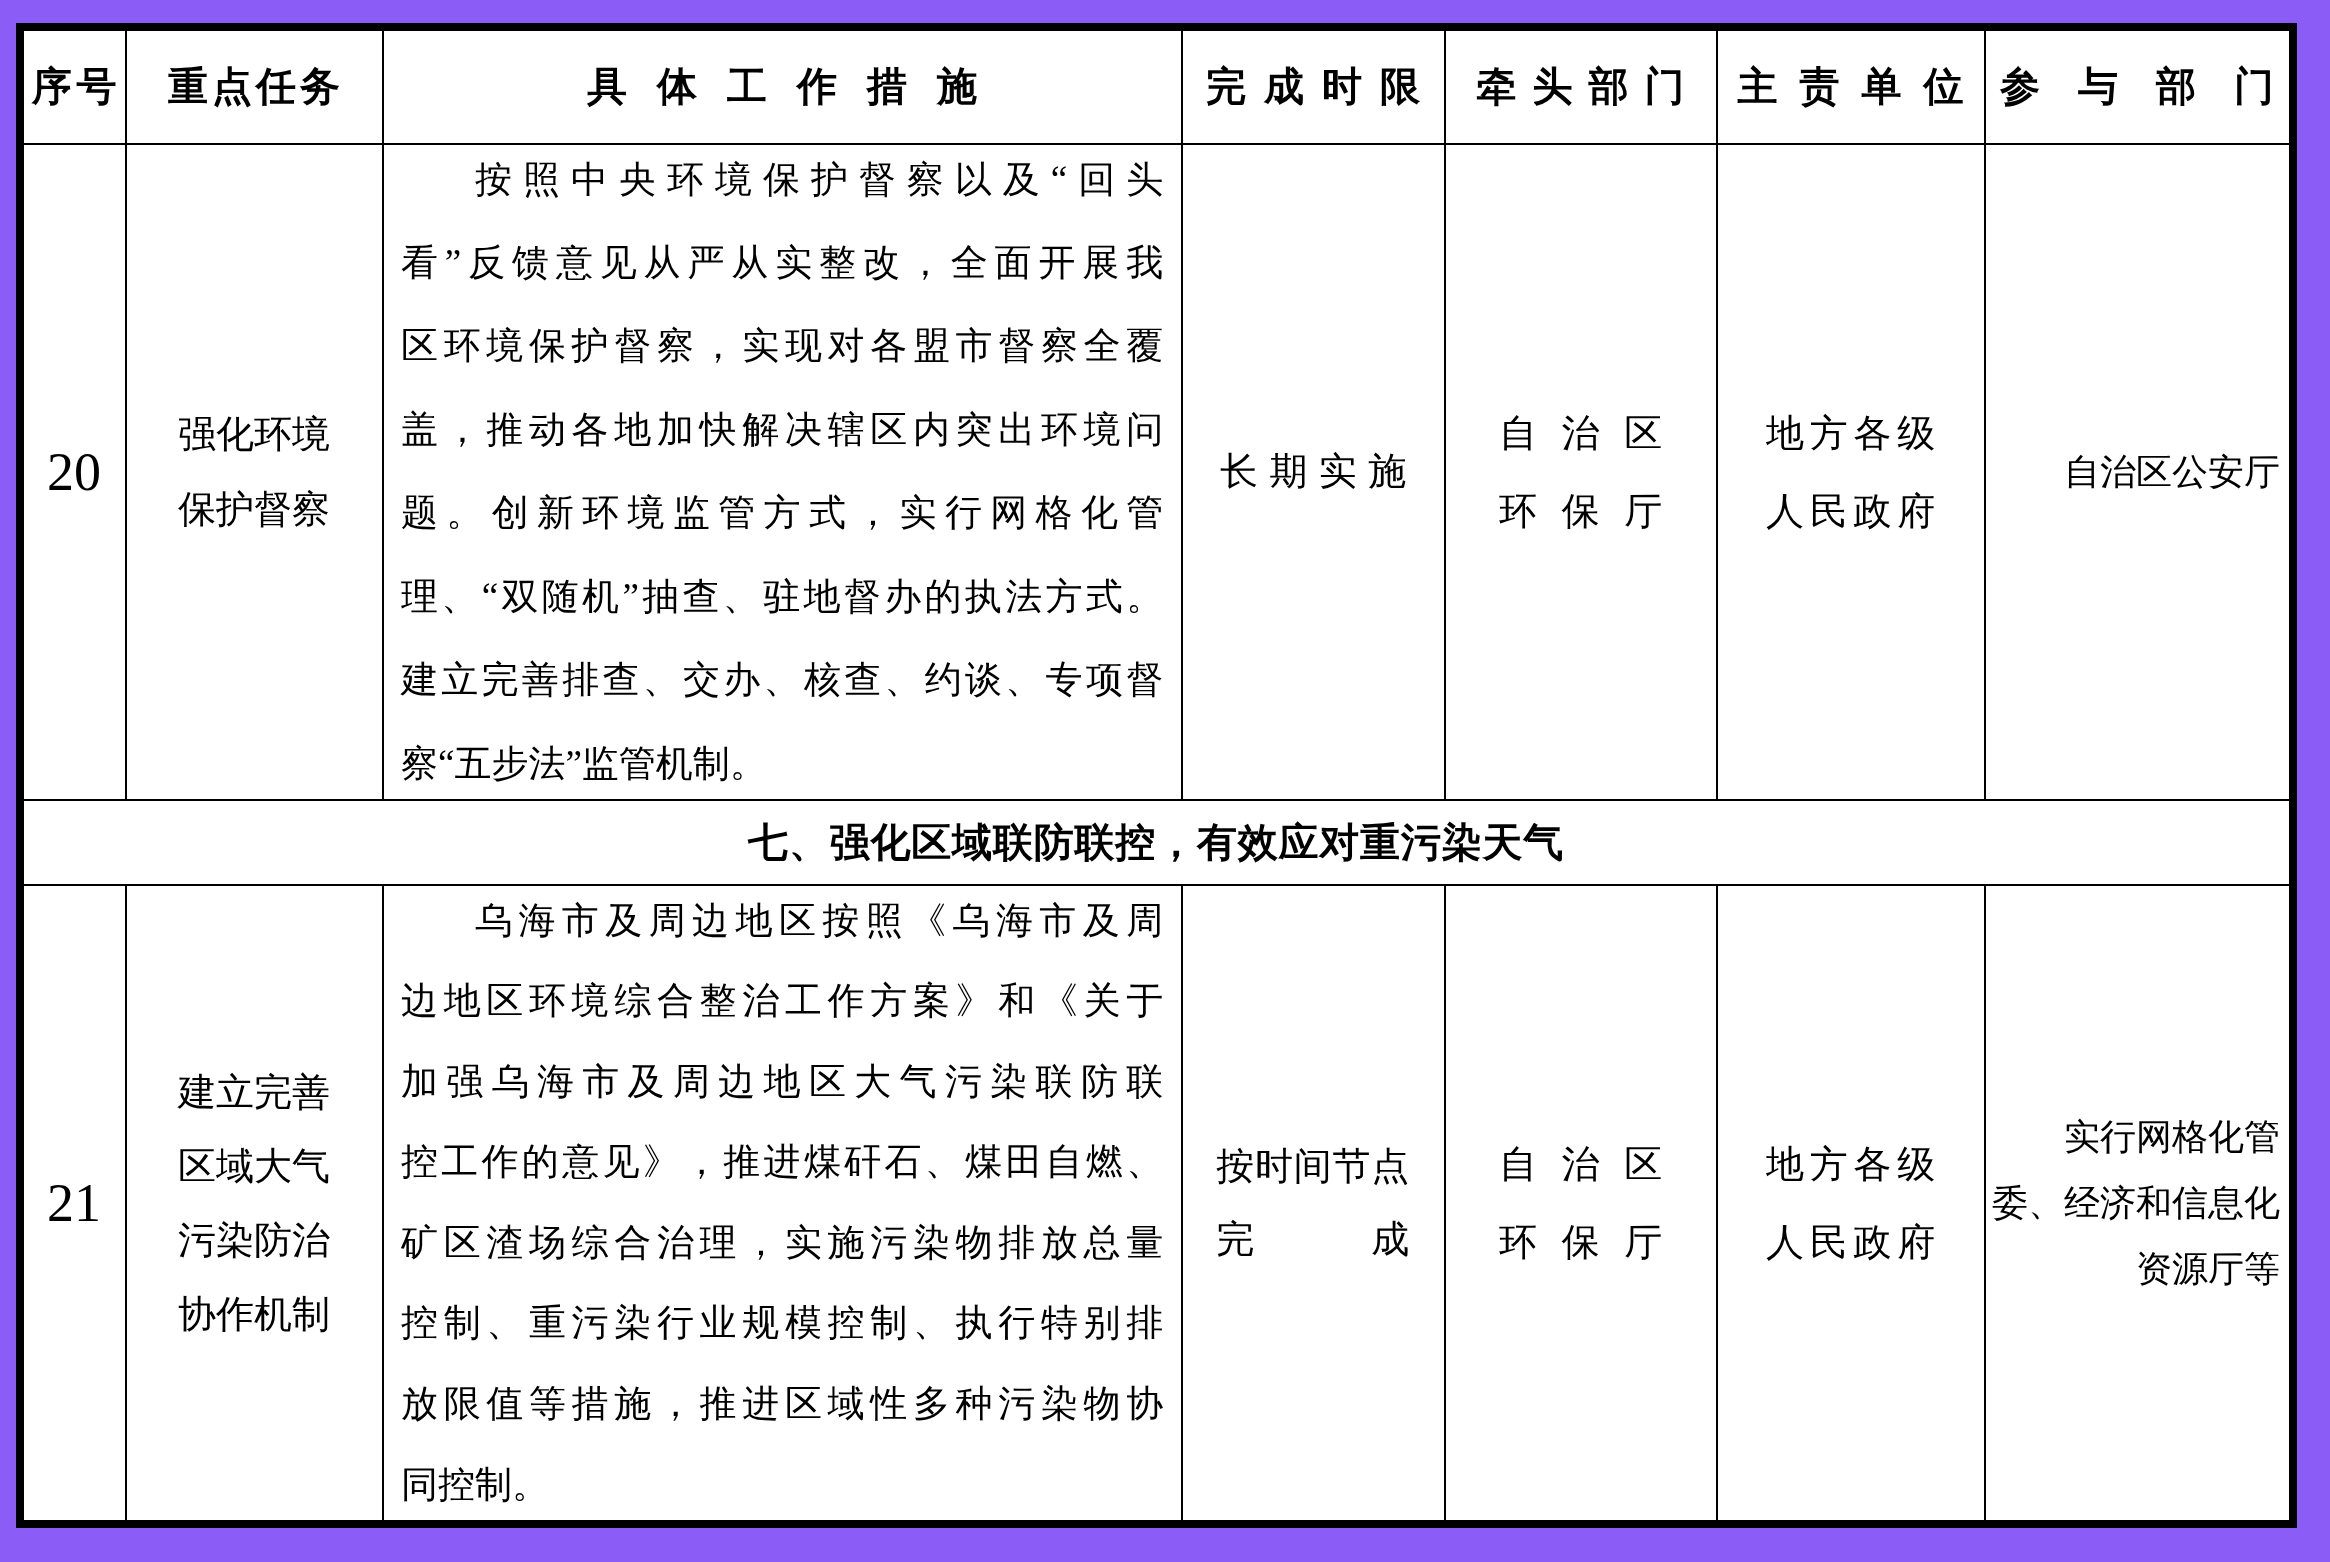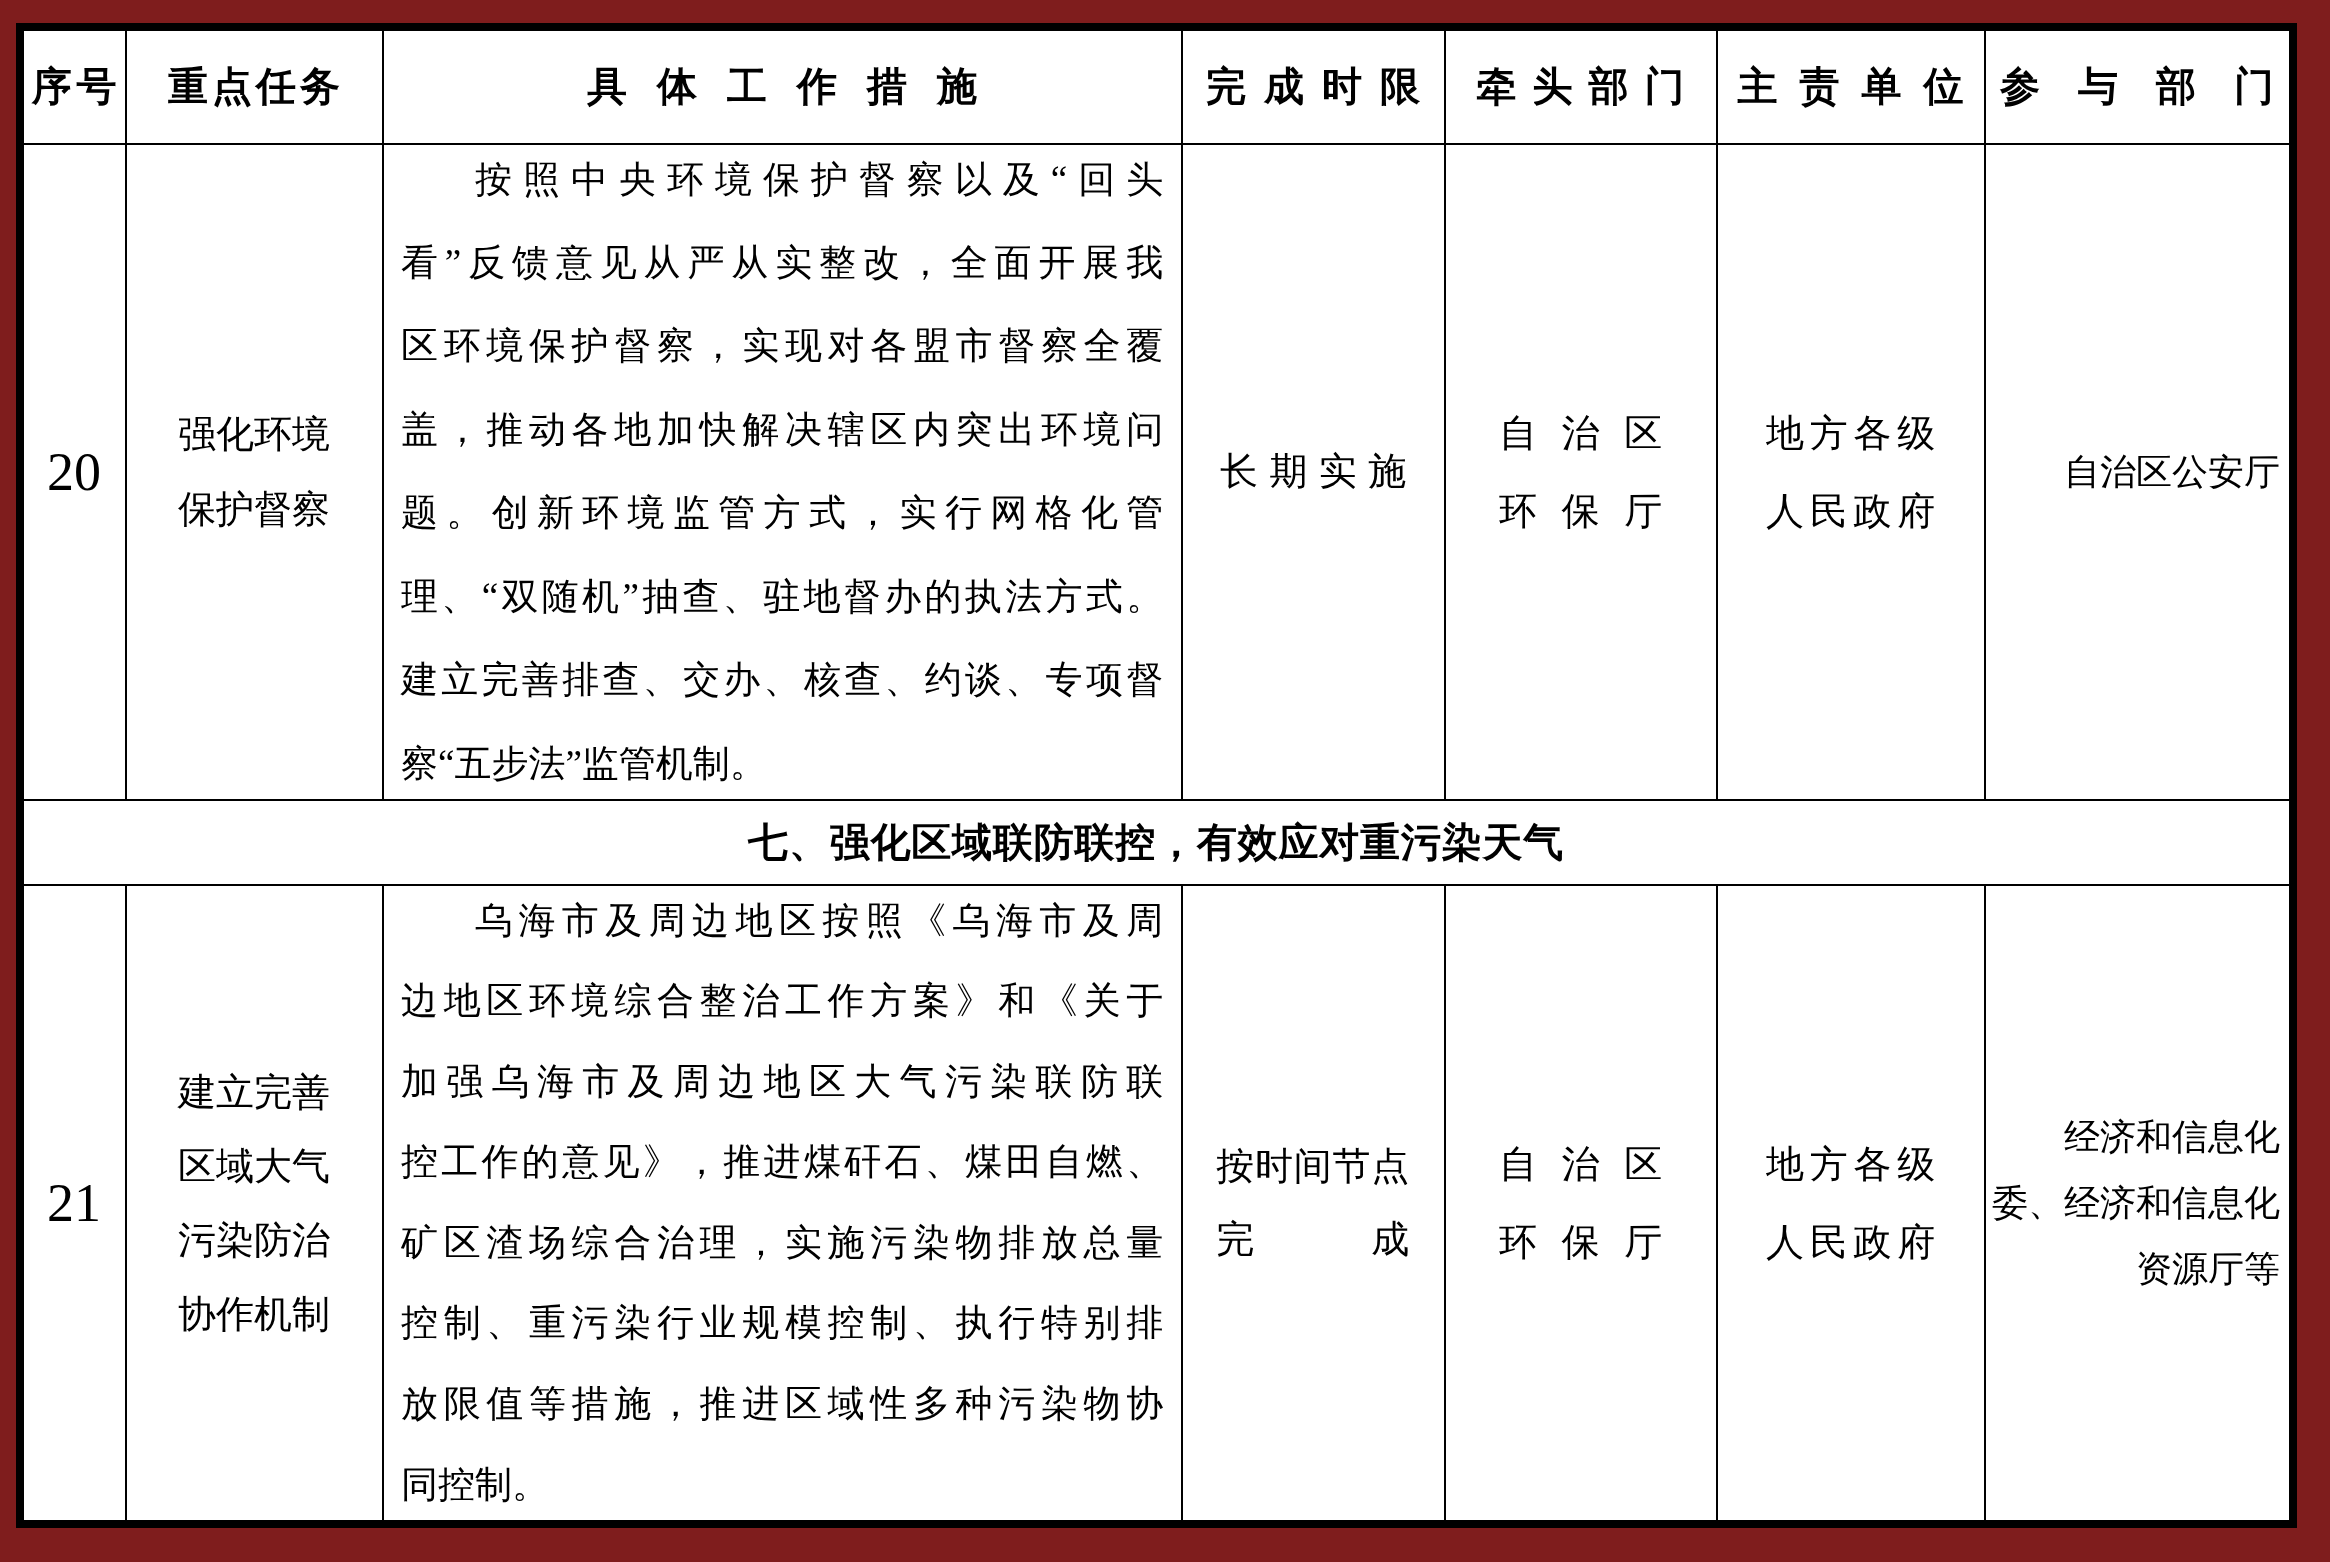--- a/index.html
+++ b/index.html
@@ -1,20 +1,20 @@
 <!DOCTYPE html>
 <html style="font-size:14px"><head>
 <meta charset="utf-8">
 <style>
   html, body { margin: 0; padding: 0; background: #e8e8e8; }
   .page {
     position: relative;
     width: 2330px;
     height: 1562px;
-    background: #7f1d1d;
+    background: #8b5cf6;
     font-family: "Liberation Serif", "DejaVu Serif", serif;
     color: #000;
     overflow: hidden;
   }
   .table {
     position: absolute;
     left: 15.6px;
     top: 22.6px;
     width: 2281px;
     height: 1505px;
@@ -206,20 +206,20 @@
     </div>
     <div class="c lead lastrow">
       <div class="ll">自治区</div>
       <div class="ll">环保厅</div>
     </div>
     <div class="c resp lastrow">
       <div class="rl">地方各级</div>
       <div class="rl">人民政府</div>
     </div>
     <div class="c part lastcol lastrow">
-      <div class="pl">经济和信息化</div>
+      <div class="pl">实行网格化管</div>
       <div class="pl">委、经济和信息化</div>
       <div class="pl last">资源厅等</div>
     </div>
 
   </div>
 </div>
 
 
 </body></html>

